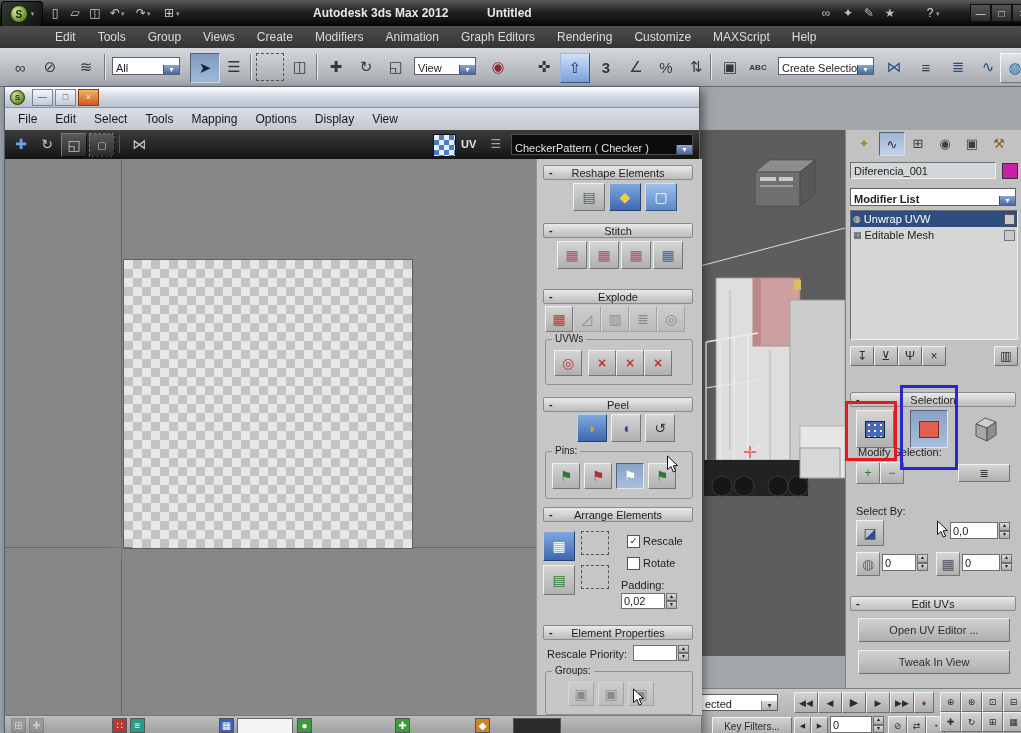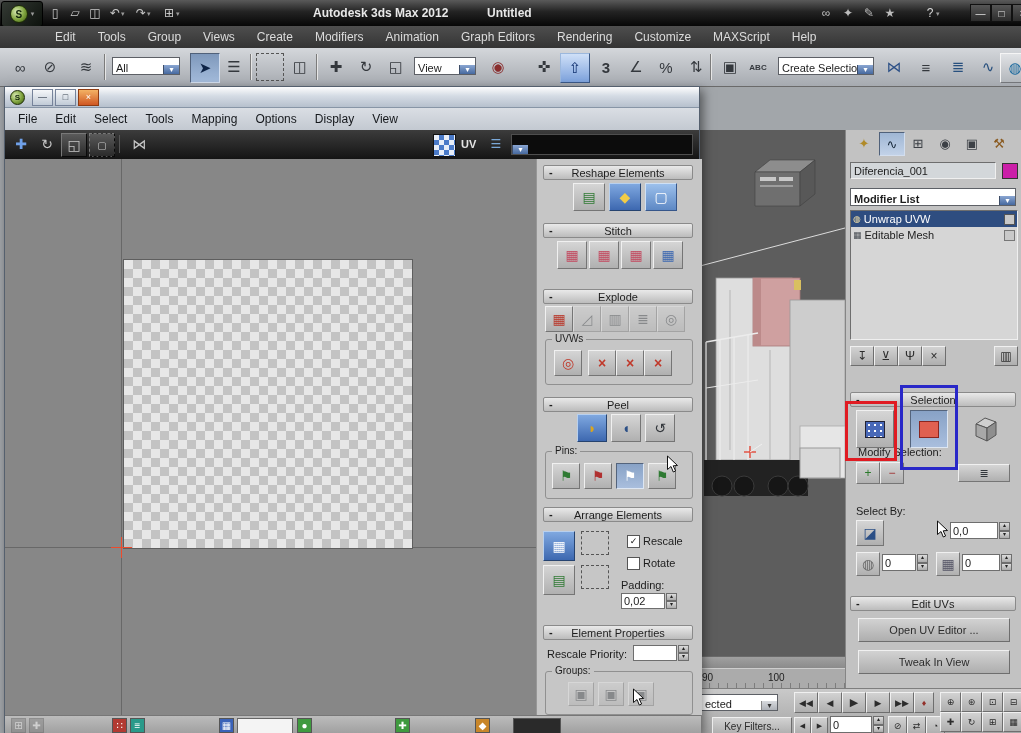--- a/index.html
+++ b/index.html
@@ -203,27 +203,20 @@
       <circle cx="44" cy="356" r="10" fill="#161616" stroke="#3a3a3a"></circle>
       <circle cx="78" cy="356" r="10" fill="#161616" stroke="#3a3a3a"></circle>
       <circle cx="98" cy="356" r="10" fill="#161616" stroke="#3a3a3a"></circle>
       <rect x="100" y="318" width="40" height="30" fill="#d8d8d8" stroke="#999999"></rect>
       <line x1="44" y1="322" x2="56" y2="322" stroke="#e34a3a" stroke-width="1.4"></line>
       <line x1="50" y1="316" x2="50" y2="328" stroke="#e34a3a" stroke-width="1.4"></line>
       <line x1="50" y1="322" x2="62" y2="314" stroke="#f0f0f0" stroke-width="1"></line>
     </svg>
   </div>
 
-  <div class="abs" id="timeline">
-    <div class="abs" style="left:0;top:0;width:145px;height:12px;background:linear-gradient(#a0a0a0,#8b8b8b);border-top:1px solid #6a6a6a;box-sizing:border-box"></div>
-    <div class="abs" style="left:0;top:12px;width:145px;height:20px;background:#ababab;border-top:1px solid #cdcdcd;box-sizing:border-box;background-image:repeating-linear-gradient(90deg,#7d7d7d 0 1px,transparent 1px 9px);background-size:100% 5px;background-position:0 100%;background-repeat:no-repeat">
-      <span class="abs" style="left:2px;top:3px;font-size:10px">90</span>
-      <span class="abs" style="left:68px;top:3px;font-size:10px">100</span>
-    </div>
-  </div>
 
   <div class="abs" id="bottombar">
     <div class="combo" style="left:-18px;top:5px;width:106px;height:17px">
       <span class="val" style="padding-left:32px">ected</span>
       <i class="car" style="background:linear-gradient(#d8dade,#aeb2b8);color:#333;border-left:1px solid #888">▾</i>
     </div>
     <i class="pbtn" style="left:104px;top:3px;width:22px;height:19px">◀◀</i>
     <i class="pbtn" style="left:128px;top:3px;width:22px;height:19px">◀</i>
     <i class="pbtn" style="left:152px;top:3px;width:22px;height:19px;font-size:11px">▶</i>
     <i class="pbtn" style="left:176px;top:3px;width:22px;height:19px">▶</i>
@@ -378,20 +371,21 @@
       <i class="dti" style="left:4px;color:#6fa0e8">✚</i>
       <i class="dti" style="left:30px">↻</i>
       <i class="dti dtraised" style="left:56px">◱</i>
       <i class="dti dtraised" style="left:84px;border-style:dashed;font-size:10px">▢</i>
       <span class="abs" style="left:114px;top:5px;width:1px;height:18px;background:#555"></span>
       <i class="dti" style="left:122px">⋈</i>
       <span class="abs" style="left:428px;top:4px;width:21px;height:21px;border:1px solid #111;background:conic-gradient(#4a7ac8 25%,#e8eef8 0 50%,#4a7ac8 0 75%,#e8eef8 0);background-size:10px 10px"></span>
       <span class="abs" style="left:456px;top:8px;color:#e4e4e4;font-size:11px;font-weight:bold">UV</span>
       <i class="abs ctr" style="left:482px;top:6px;width:18px;height:16px;color:#7aa8d8;font-size:12px">☰</i>
       <div class="combo" style="left:506px;top:4px;width:182px;height:21px;background:#0c0c0c;border-color:#4e4e4e">
+        <span class="val" style="color:#e2e2e2">CheckerPattern ( Checker )</span>
         <i class="car">▾</i>
       </div>
     </div>
 
     <div id="uvcanvas">
       <div class="abs" style="left:116px;top:0;width:1px;height:556px;background:#686868"></div>
       <div class="abs" style="left:0;top:388px;width:531px;height:1px;background:#686868"></div>
       <div id="uvchecker"></div>
       <div class="abs" style="left:106px;top:388px;width:21px;height:1px;background:#ee4a2c"></div>
       <div class="abs" style="left:116px;top:378px;width:1px;height:21px;background:#ee4a2c"></div>

